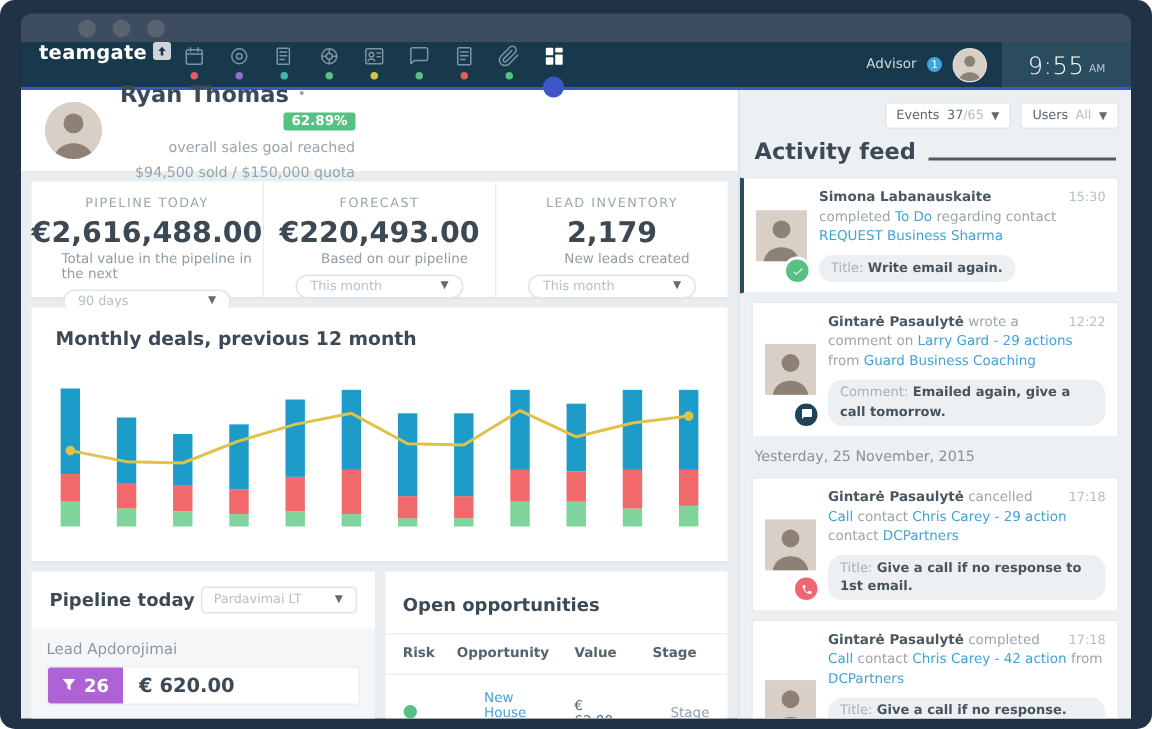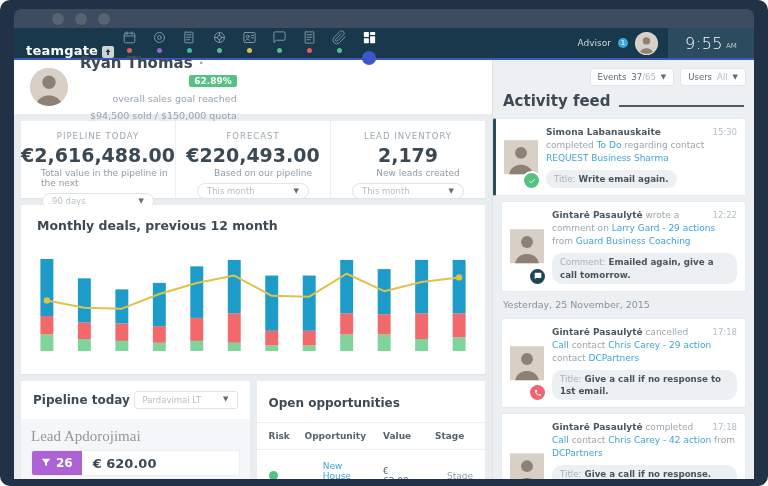--- a/index.html
+++ b/index.html
@@ -5,21 +5,21 @@
   html,body{margin:0;padding:0;width:768px;height:486px;overflow:hidden;background:#fff;
     font-family:"DejaVu Sans","Liberation Sans",sans-serif;}
   .frame{position:absolute;inset:0;background:#223246;border-radius:10px;overflow:hidden;}
   .titlebar{position:absolute;top:9px;left:14px;right:14px;height:19px;background:#3d4c5e;
     border-radius:7px 7px 0 0;display:flex;align-items:center;padding-left:38px;gap:11px;}
   .tl-dot{width:12px;height:12px;border-radius:50%;background:#57636f;display:inline-block;}
   .window{position:absolute;top:28px;left:14px;right:14px;bottom:7px;background:#e9edf0;
     display:flex;flex-direction:column;overflow:hidden;}
   
   .navbar{position:relative;height:30px;flex:0 0 30px;background:#17394b;border-bottom:2px solid #3e57c8;}
-  .brand{position:absolute;left:12px;top:0;height:30px;display:flex;align-items:flex-end;gap:4px;}
+  .brand{position:absolute;left:12px;top:0;height:30px;display:flex;align-items:flex-start;gap:4px;}
   .brand-name{color:#fff;font-size:13px;font-weight:bold;letter-spacing:.2px;}
   .brand-box{width:12px;height:12px;background:#cdd5da;border-radius:2px;display:inline-flex;
     align-items:center;justify-content:center;}
   .brand-box svg{width:10px;height:10px;}
   .nav-icons{position:absolute;left:100px;top:2px;display:flex;}
   .nav-ic{width:30px;display:flex;flex-direction:column;align-items:center;cursor:pointer;}
   .nav-ic svg{width:15px;height:15px;}
   .ic-stroke{fill:none;stroke:#7d94a2;stroke-width:1.6;stroke-linecap:round;stroke-linejoin:round;}
   .nav-dot{width:5px;height:5px;border-radius:50%;margin-top:3px;}
   .nav-right{position:absolute;right:96px;top:0;height:30px;display:flex;align-items:center;gap:7px;}
@@ -50,37 +50,37 @@
   .p-quota{margin-left:10px;}
   
   .stats{margin:7px 7px 0;height:77px;flex:0 0 77px;background:#fff;display:flex;
     box-shadow:0 1px 1px rgba(0,0,0,.04);}
   .stat{flex:1;display:flex;flex-direction:column;align-items:center;padding-top:10px;}
   .stat + .stat{border-left:1px solid #eceff1;}
   .stat-label{font-size:8.5px;letter-spacing:1px;color:#9aa7b0;}
   .stat-value{font-size:19px;font-weight:bold;color:#3b4954;margin-top:3px;}
   .stat-desc{font-size:9px;color:#909ca5;margin-top:2px;padding-left:20px;}
   .stat-dd{margin-top:5px;width:92px;border:1px solid #e1e5e8;border-radius:12px;padding:2px 9px;
-    display:flex;justify-content:space-between;align-items:center;font-size:8.5px;color:#b5bfc6;cursor:pointer;background:#fff;}
+    display:flex;justify-content:space-between;font-size:8.5px;color:#b5bfc6;cursor:pointer;background:#fff;}
   .stat-dd .caret{color:#5d6c76;font-size:7px;}
   
   .chart-card{margin:7px 7px 0;height:169px;flex:0 0 169px;background:#fff;box-shadow:0 1px 1px rgba(0,0,0,.04);}
   .chart-title{padding:13px 0 0 16px;font-size:12.5px;font-weight:bold;color:#3d4a55;}
   .chart-card svg{display:block;width:100%;height:124px;margin-top:6px;}
   
   .bottom-row{margin:7px 7px 0;flex:1;min-height:0;display:flex;gap:7px;}
   .bcard{flex:1;background:#fff;overflow:hidden;box-shadow:0 1px 1px rgba(0,0,0,.04);
     display:flex;flex-direction:column;}
   .bcard-head{display:flex;align-items:center;justify-content:space-between;padding:10px 12px;}
   .bcard-title{font-size:12px;font-weight:bold;color:#3d4a55;}
   .pp-dd{border:1px solid #e1e5e8;border-radius:3px;padding:3px 8px;width:86px;display:flex;
     justify-content:space-between;align-items:flex-start;font-size:8.5px;color:#b5bfc6;cursor:pointer;}
   .pp-dd .caret{color:#5d6c76;font-size:7px;}
   .pp-body{background:#f5f6f8;flex:1;padding:9px 10px;}
-  .pp-stage-label{font-size:15px;color:#8b99a2;margin-bottom:5px;font-family:Liberation Serif, serif;}
+  .pp-stage-label{font-size:10px;color:#8b99a2;margin-bottom:5px;}
   .pp-row{display:flex;align-items:stretch;background:#fff;border:1px solid #eceff1;border-radius:2px;}
   .pp-badge{display:flex;align-items:center;gap:5px;background:#ad62d6;color:#fff;
     padding:5px 9px;font-weight:bold;font-size:12px;border-radius:2px 0 0 2px;}
   .pp-badge svg{width:10px;height:10px;}
   .pp-value{display:flex;align-items:center;padding:0 11px;font-size:13px;font-weight:bold;color:#3d4a55;}
   .pp-partial{margin-top:9px;height:12px;overflow:hidden;font-size:9px;color:#8b99a2;opacity:.55;}
   .opp-head{padding:11px 12px;border-bottom:1px solid #eceff1;}
   .opp-cols,.opp-row{display:flex;align-items:center;padding:8px 12px;font-size:9px;}
   .opp-cols{font-weight:bold;color:#55636d;border-bottom:1px solid #eceff1;}
   .c-risk{width:36px;}.c-opp{flex:1;}.c-val{width:52px;}.c-stage{width:38px;}

